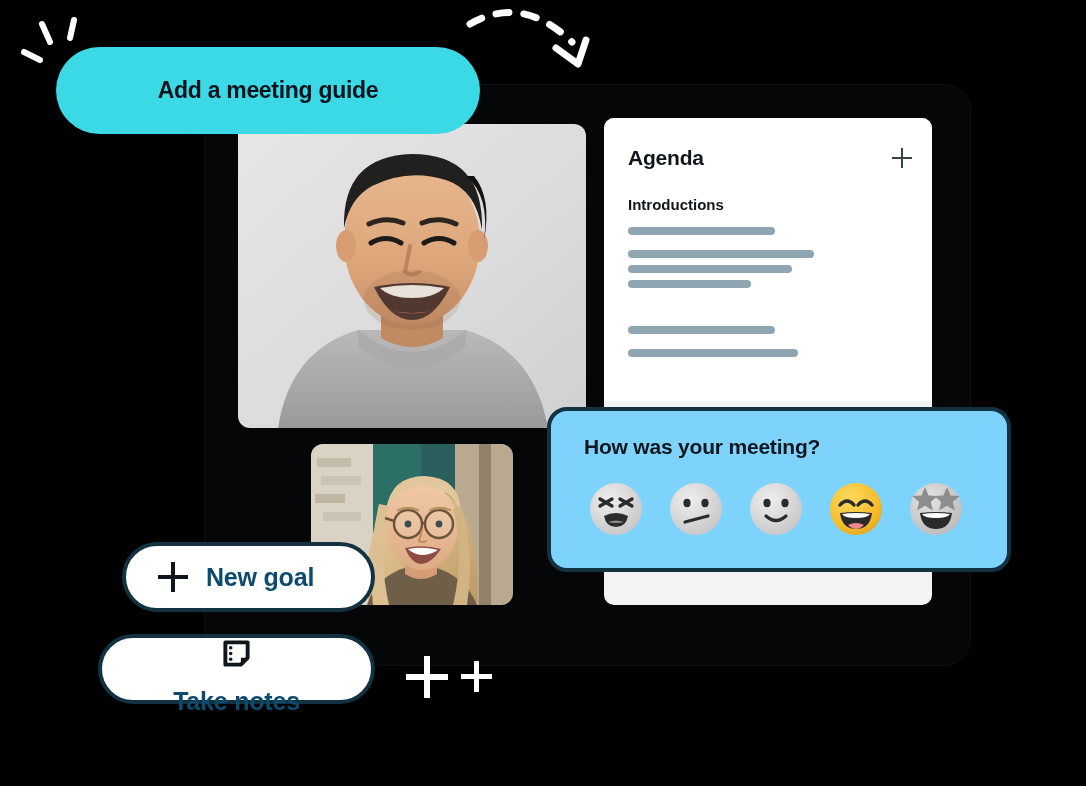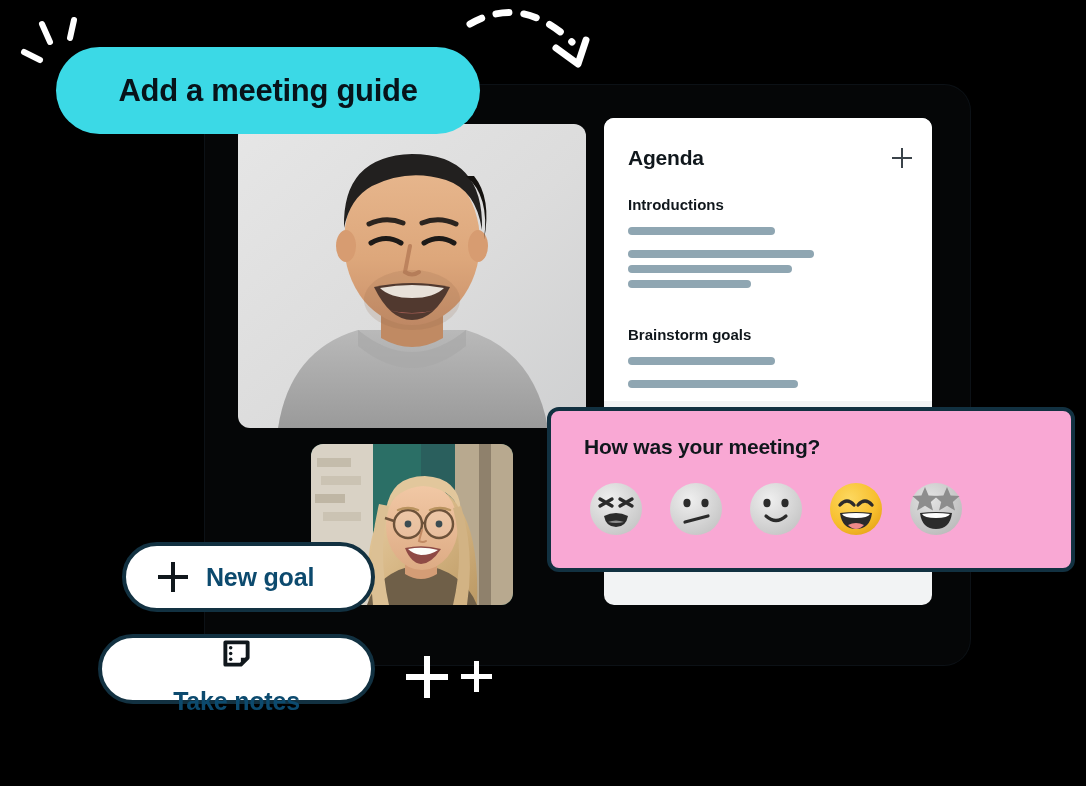--- a/index.html
+++ b/index.html
@@ -122,25 +122,25 @@
     height: 16px;
     background: #d1d7da;
     border-radius: 7px;
   }
 
   
   .feedback-card {
     position: absolute;
     left: 547px;
     top: 407px;
-    width: 528px;
+    width: 464px;
     height: 165px;
-    background: #f9a8d4;
+    background: #7dd3fc;
     border: 4px solid #123141;
-    border-radius: 12px;
+    border-radius: 20px;
     box-sizing: border-box;
   }
   .feedback-title {
     position: absolute;
     left: 33px; top: 24px;
     font-size: 21px;
     font-weight: bold;
     color: #10171c;
     letter-spacing: -0.2px;
   }
@@ -165,21 +165,21 @@
     left: 56px; top: 47px;
     width: 424px;
     height: 87px;
     background: #3bd9e6;
     border-radius: 44px;
     display: flex;
     align-items: center;
     justify-content: center;
   }
   .cyan-pill-label {
-    font-size: 31px;
+    font-size: 23px;
     font-weight: bold;
     color: #07131a;
     letter-spacing: -0.3px;
   }
 
   
   .white-pill {
     position: absolute;
     background: #ffffff;
     border: 4px solid #123141;
@@ -365,21 +365,20 @@
 
     <div class="agenda-section sec-1">
       <div class="sec-title">Introductions</div>
       <div class="bar gap" style="width:147px"></div>
       <div class="bar" style="width:186px"></div>
       <div class="bar" style="width:164px"></div>
       <div class="bar" style="width:123px"></div>
     </div>
 
     <div class="agenda-section sec-2">
-      <div class="sec-title">Brainstorm goals</div>
       <div class="bar gap" style="width:147px"></div>
       <div class="bar" style="width:170px"></div>
     </div>
 
     <div class="agenda-footer-bar"></div>
   </div>
 
   <div class="feedback-card">
     <div class="feedback-title">How was your meeting?</div>
     <div class="emoji-row">

